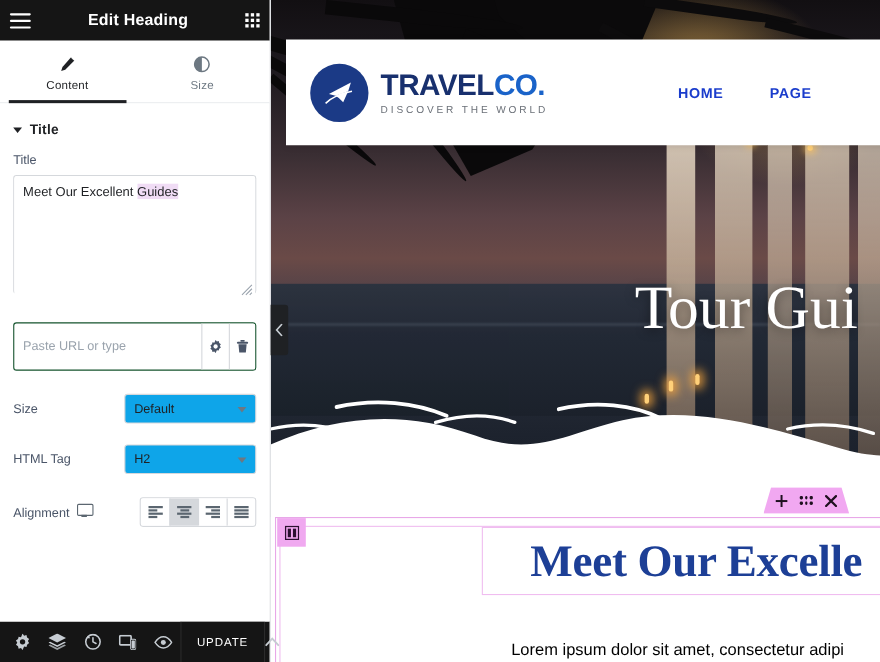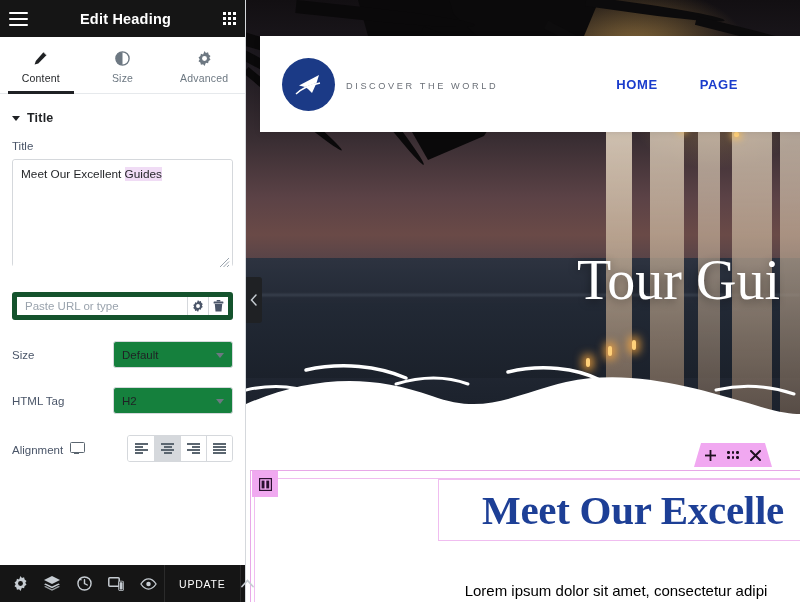--- a/index.html
+++ b/index.html
@@ -65,30 +65,30 @@
   .ta-wrap { position: relative; }
   .ta-display {
     position: absolute; left: 1px; top: 1px; right: 1px; bottom: 1px;
     padding: 7px 8px; font-size: 11.8px; color: #1f2124; line-height: 1.35;
     pointer-events: none; background: #fff; border-radius: 3px;
   }
   .hl { background: #f0dcf5; }
   .resizer { position: absolute; right: 3px; bottom: 3px; width: 11px; height: 11px;
     pointer-events: none; }
 
-  .link-field { display: flex; align-items: stretch; border: 5px solid #14532d; border-radius: 3px;
-    overflow: hidden; height: 28px; background: #fff; }
+  .link-field { display: flex; align-items: stretch; border: 1px solid #14532d; border-radius: 3px;
+    overflow: hidden; height: 44px; background: #fff; }
   .link-field input { flex: 1; border: 0; outline: none; padding: 0 8px; font-size: 11.5px;
     color: #1f2124; font-family: "Liberation Sans", sans-serif; background: transparent; }
   .link-field input::placeholder { color: #9aa3ad; }
   .lf-btn { width: 26px; display: flex; align-items: center; justify-content: center;
     border-left: 1px solid #d5d8dc; cursor: pointer; color: #4a5568; background: #fff; }
 
   .select-box { position: relative; width: 120px; height: 27px; border: 1px solid #d5d8dc;
-    border-radius: 3px; background: #15803d; display: flex; align-items: center;
+    border-radius: 3px; background: #0ea5e9; display: flex; align-items: center;
     padding: 0 8px; font-size: 11.5px; color: #1f2124; cursor: pointer; }
   .select-box .sel-caret { position: absolute; right: 8px; top: 50%; margin-top: -2px;
     width: 0; height: 0; border-left: 4px solid transparent; border-right: 4px solid transparent;
     border-top: 5px solid #6d7882; }
 
   .align-group { display: flex; border: 1px solid #d5d8dc; border-radius: 3px; overflow: hidden; height: 27px; }
   .align-btn { width: 26px; display: flex; align-items: center; justify-content: center;
     border-left: 1px solid #d5d8dc; cursor: pointer; background: #fff; }
   .align-btn:first-child { border-left: 0; }
   .align-btn.active { background: #d5d8dc; }
@@ -299,20 +299,23 @@
     <div class="site-header">
       <div class="logo">
         <div class="logo-circle">
           <svg width="34" height="34" viewBox="0 0 34 34">
             <path d="M7 18.5 L27 8 L24.5 16 L13 20 Z" fill="#ffffff"></path>
             <path d="M13 20 L24.5 16 L20 26 L16 22 Z" fill="#ffffff"></path>
             <path d="M4 27 C10 21 18 18 28 16" stroke="#ffffff" stroke-width="1.4" fill="none"></path>
           </svg>
         </div>
         <div class="logo-text">
+          <div class="lt1">
+            <span class="dark">TRAVEL</span><span class="bright">CO.</span>
+          </div>
           <div class="lt2">DISCOVER THE WORLD</div>
         </div>
       </div>
       <div class="nav">
         <a href="#">HOME</a>
         <a href="#">PAGE</a>
       </div>
     </div>
 
     <div class="content-sec"></div>
@@ -390,29 +393,20 @@
       </div>
       <div class="tab">
         <span class="ticon">
           <svg width="15" height="15" viewBox="0 0 15 15">
             <circle cx="7.5" cy="7.5" r="6.6" fill="none" stroke="#6d7882" stroke-width="1.4"></circle>
             <path d="M7.5 0.9 A6.6 6.6 0 0 0 7.5 14.1 Z" fill="#6d7882"></path>
           </svg>
         </span>
         <span class="tlabel">Size</span>
       </div>
-      <div class="tab">
-        <span class="ticon">
-          <svg width="15" height="15" viewBox="0 0 16 16">
-            <path d="M8 0 l1.5 2 2.3-.6 .6 2.3 2 1.5-1.3 2 1.3 2-2 1.5-.6 2.3-2.3-.6L8 16l-1.5-2-2.3.6-.6-2.3-2-1.5 1.3-2-1.3-2 2-1.5.6-2.3 2.3.6z" fill="#6d7882"></path>
-            <circle cx="8" cy="8" r="2.6" fill="#fff"></circle>
-          </svg>
-        </span>
-        <span class="tlabel">Advanced</span>
-      </div>
     </div>
 
     <div class="panel-body">
 
       <div class="section-head">
         <span class="caret-down"></span>
         <span>Title</span>
       </div>
 
       <div class="ctrl">

